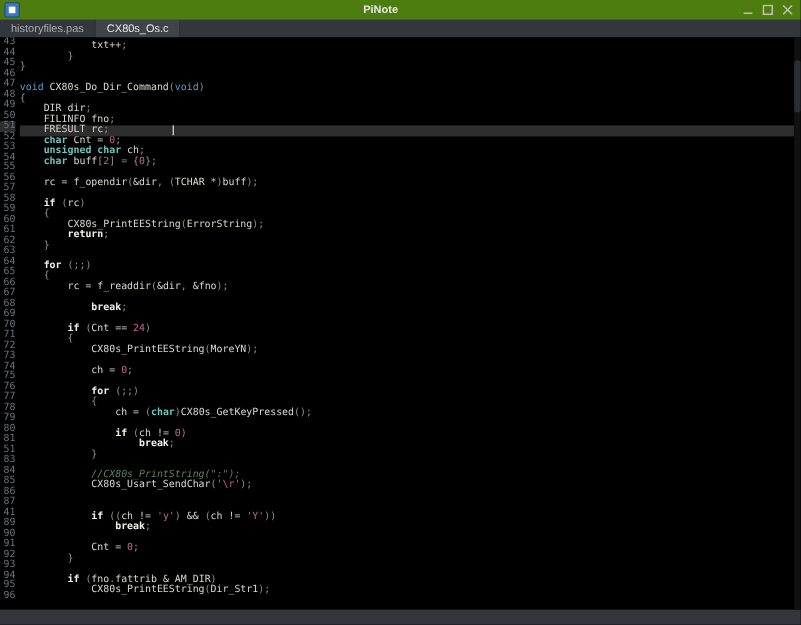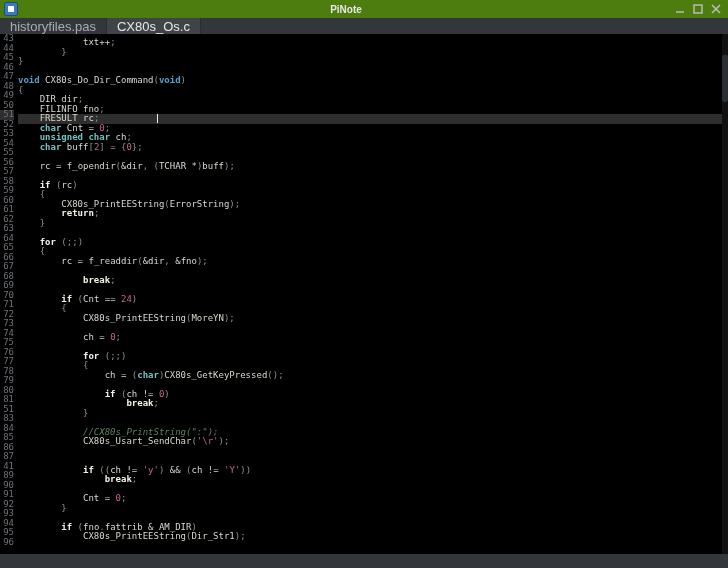--- a/index.html
+++ b/index.html
@@ -9,21 +9,21 @@
   .titlebar { height:18px; background:#4d7c0f; display:flex; align-items:center; position:relative; }
   .titlebar .title { flex:1; text-align:center; color:#e8e8e8; font-size:10px; font-weight:bold; font-family:sans-serif; }
   .titlebar .appicon { width:14px; height:14px; margin-left:4px; background:#3a7abd; border:1px solid #1f4b78; border-radius:2px; position:relative; }
   .titlebar .appicon::after { content:""; position:absolute; left:3px; top:3px; right:3px; bottom:3px; background:#fff; }
   .winbtns { display:flex; gap:6px; margin-right:6px; }
   .winbtn { width:12px; height:12px; display:flex; align-items:center; justify-content:center; color:#c0c0c0; font-size:10px; line-height:1; cursor:pointer; }
   .winbtn svg { width:10px; height:10px; stroke:#c0c0c0; stroke-width:1.4; fill:none; }
 
   
   .tabbar { height:16px; background:#33373c; display:flex; align-items:flex-end; font-family:sans-serif; }
-  .tab { height:16px; padding:0 10px; font-size:13px; color:#a9adb1; display:flex; align-items:center; border-right:1px solid #2a2d31; cursor:pointer; }
+  .tab { height:16px; padding:0 10px; font-size:10px; color:#a9adb1; display:flex; align-items:center; border-right:1px solid #2a2d31; cursor:pointer; }
   .tab.active { background:#3f4449; color:#e8e8e8; }
 
   
   .editor { position:relative; height:calc(568px - 18px - 16px - 14px); background:#000; overflow:hidden; }
   .gutter { position:absolute; left:0; top:0; width:18px; height:100%; text-align:right; padding-right:4px; }
   .codecol { position:absolute; left:18px; right:6px; top:4px; height:100%; }
   .line { height:9.5px; line-height:9.5px; font-size:9px; white-space:pre; }
   .gutter .line { color:#6d7176;text-align:right; }
   .codecol .line { color:#d8d8d0; }
   .hl { background:#2e2e2e; }
@@ -39,21 +39,21 @@
   
   .kw  { color:#f2f2e8; font-weight:bold; }
   .ty  { color:#6fc2c0; font-weight:bold; }
   .fn  { color:#d8d8d0; }
   .num { color:#c3648e; }
   .str { color:#c3648e; }
   .op  { color:#d0d0c8; }
   .pun { color:#909088; }
   .id  { color:#d8d8d0; }
   .cmt { color:#5f7f5f; font-style:italic; }
-  .prm { color:#529fcc; font-weight:bold;margin-top:44px; }
+  .prm { color:#529fcc; font-weight:normal;margin-top:44px; }
 </style>
 </head>
 <body>
 
 <div class="titlebar">
   <div class="appicon"></div>
   <div class="title">PiNote</div>
   <div class="winbtns">
     <div class="winbtn">
         <svg viewBox="0 0 10 10">

